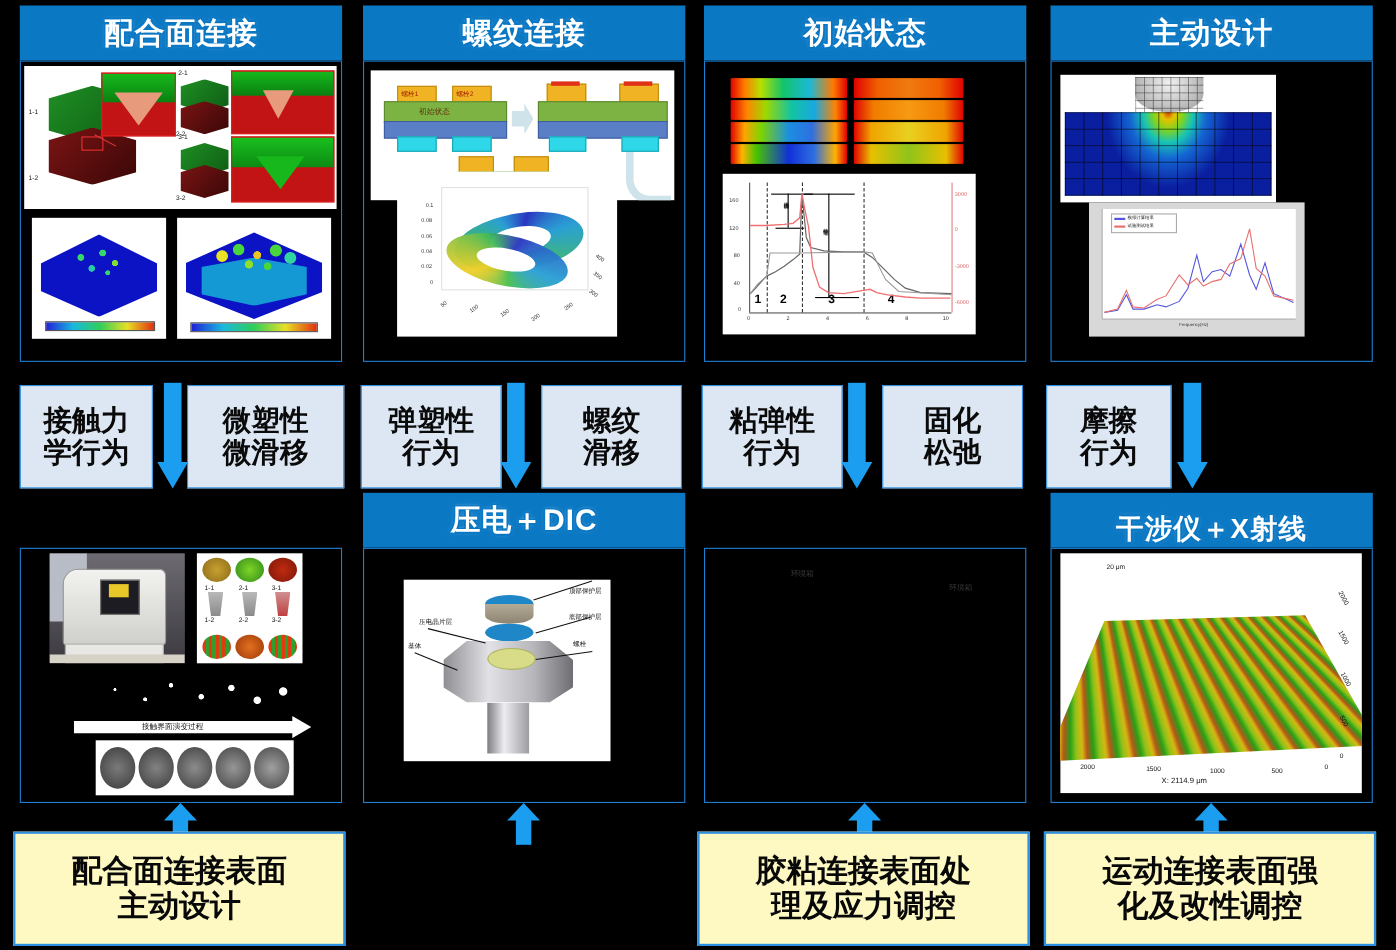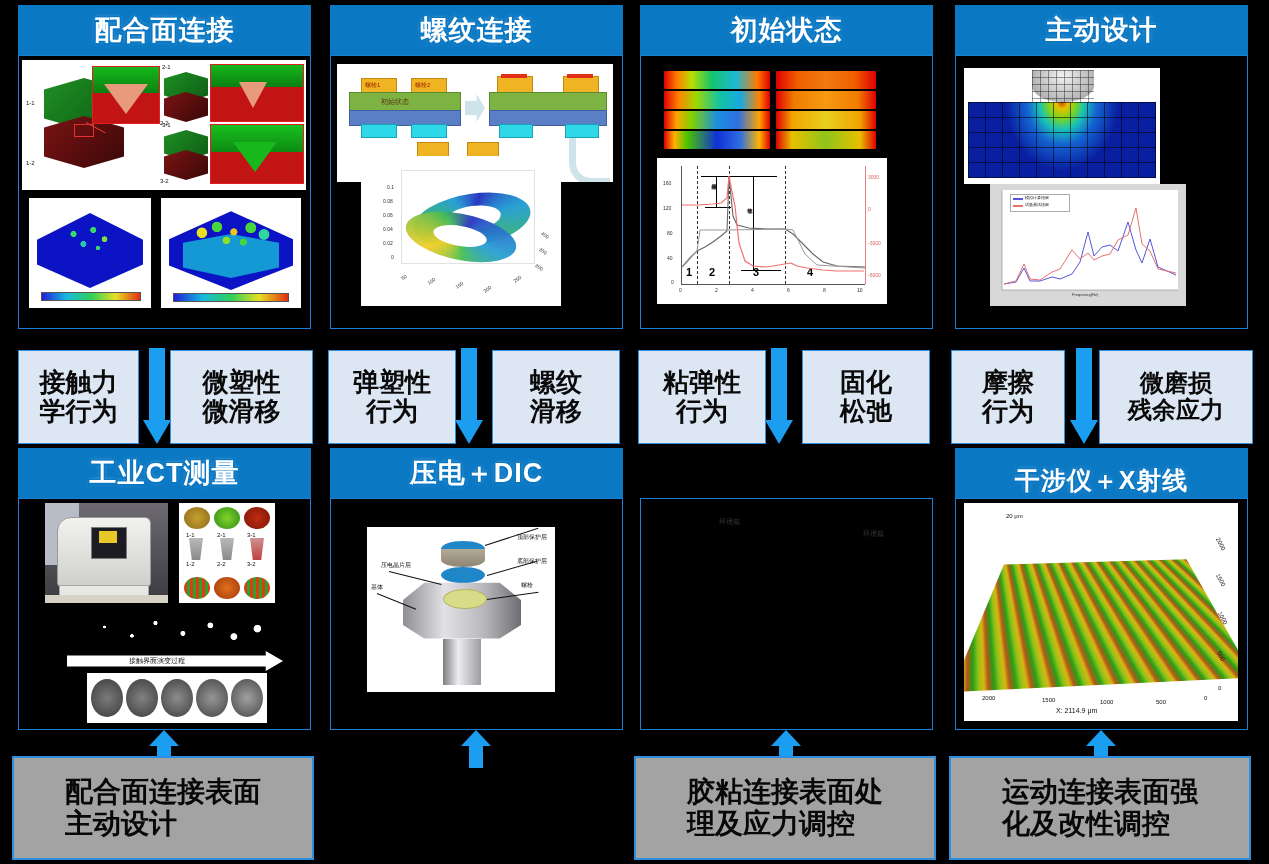--- a/index.html
+++ b/index.html
@@ -51,22 +51,22 @@
 
   
   .arrow-up{position:absolute;left:131px;top:730px;width:30px;height:36px;}
   .arrow-up .shaft{position:absolute;left:8px;top:12px;width:14px;height:26px;background:#1b9df0;}
   .arrow-up .head{position:absolute;left:0px;top:0px;width:0;height:0;
         border-left:15px solid transparent;border-right:15px solid transparent;
         border-bottom:16px solid #1b9df0;}
 
   
   .out{position:absolute;left:-6px;top:756px;width:298px;height:100px;
-       background:#a3a3a3;border:2px solid #2d8fe0;box-shadow:4px 4px 0 #000;
-       display:flex;align-items:center;justify-content:center;text-align:left;}
+       background:#fef9c3;border:2px solid #2d8fe0;box-shadow:4px 4px 0 #000;
+       display:flex;align-items:center;justify-content:center;text-align:center;}
   .out span{font-size:28px;font-weight:bold;color:#080808;line-height:1.16;}
 
   
   .blk{position:absolute;}
   .lbl{position:absolute;color:#111;font-size:6px;white-space:nowrap;}
 
   
   .cube-top{background:linear-gradient(135deg,#1f8f24,#0e5c14);}
   .cube-bot{background:linear-gradient(135deg,#7c1414,#3a0707);}
   .zoomcell{border:1.2px solid #e02020;background:#c21414;overflow:hidden;}
@@ -224,23 +224,20 @@
       <span>接触力<br>学行为</span>
     </div>
     <div class="arrow-down">
       <div class="shaft"></div>
         <div class="head"></div>
     </div>
     <div class="beh beh-r" style="width:141px;">
       <span>微塑性<br>微滑移</span>
     </div>
 
-    <div class="hdr hdr-mid">
-      <span>工业CT测量</span>
-    </div>
 
     <div class="frame frame-bot">
 
       <div class="plate" style="left:26px;top:4px;width:123px;height:100px;background:#3c3a40;">
         <div class="ctroom" style="left:0;top:0;width:123px;height:100px;"></div>
         <div class="blk" style="left:0;top:0;width:34px;height:62px;background:#b8bcc6;"></div>
         <div class="ctbody" style="left:12px;top:14px;width:92px;height:68px;border-radius:14px 6px 4px 4px;"></div>
         <div class="ctdoor" style="left:46px;top:24px;width:34px;height:30px;"></div>
         <div class="blk" style="left:54px;top:28px;width:18px;height:12px;background:#e8c828;"></div>
         <div class="blk" style="left:14px;top:82px;width:88px;height:16px;background:#e7e7e3;border:1px solid #a8a8a4;"></div>
@@ -558,23 +555,20 @@
       </div>
     </div>
 
     <div class="beh beh-l" style="width:112px;left:-4px;">
       <span>摩擦<br>行为</span>
     </div>
     <div class="arrow-down" style="left:118px;">
       <div class="shaft"></div>
         <div class="head"></div>
     </div>
-    <div class="beh beh-r" style="width:152px;left:144px;">
-      <span style="font-size:24px;">微磨损<br>残余应力</span>
-    </div>
 
     <div class="hdr hdr-mid">
       <span style="font-size:25px;margin-top:14px;">干涉仪＋X射线</span>
     </div>
 
     <div class="frame frame-bot">
       <div class="plate" style="left:8px;top:4px;width:274px;height:218px;">
         <div class="topo" style="left:22px;top:22px;width:228px;height:166px;"></div>
         <div class="lbl" style="left:42px;top:10px;font-size:6px;">20 μm</div>
         <div class="lbl" style="left:92px;top:204px;font-size:7px;">X: 2114.9 μm</div>

